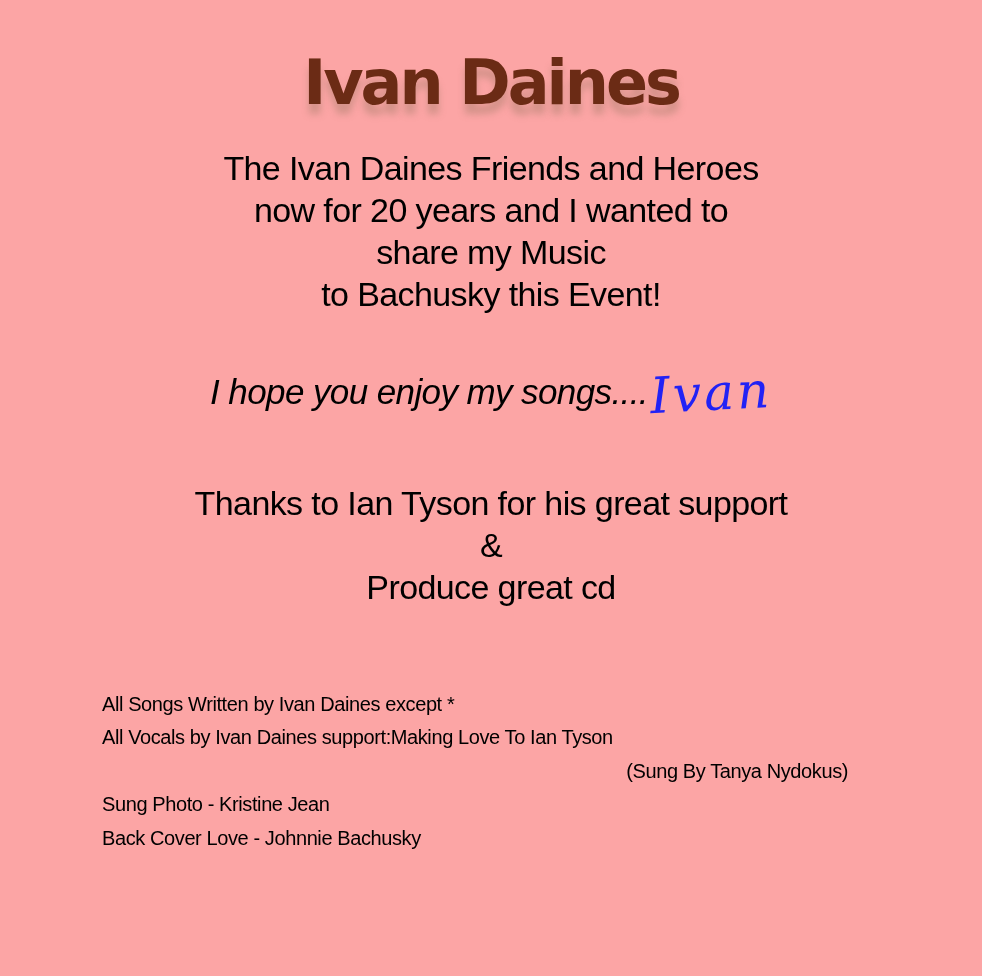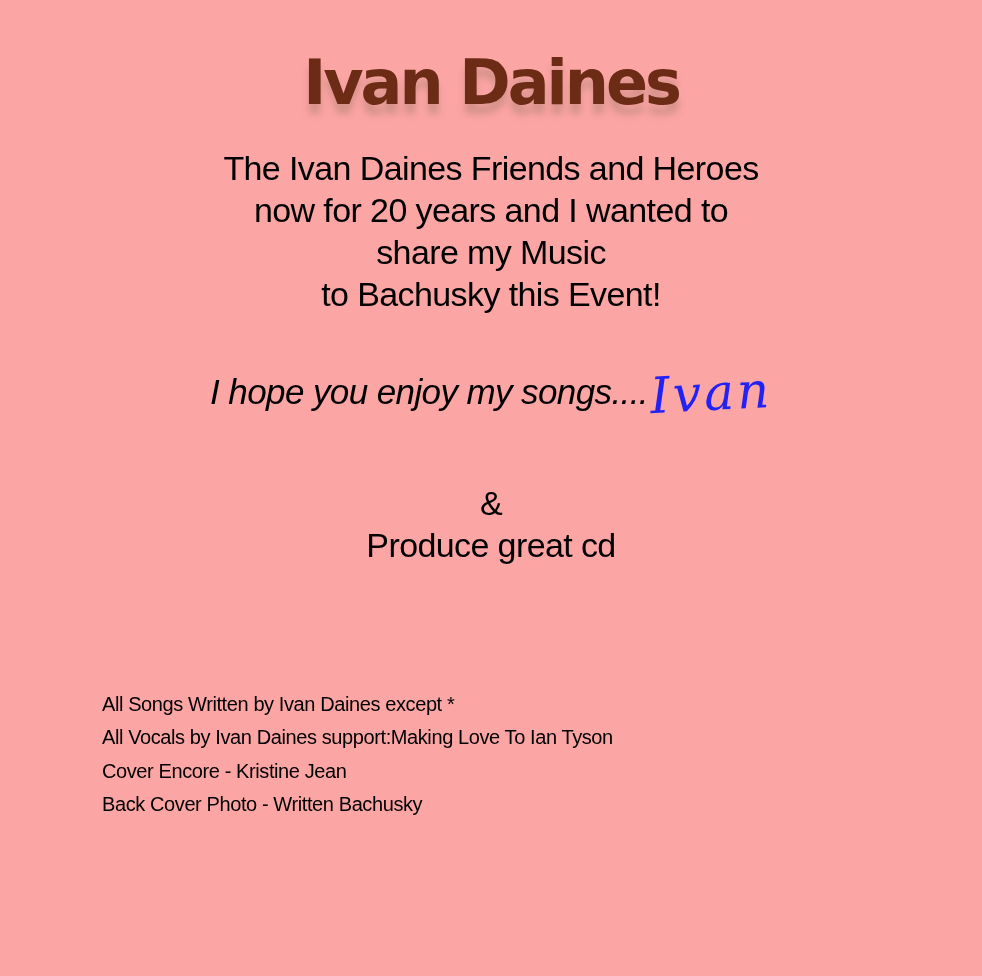--- a/index.html
+++ b/index.html
@@ -108,24 +108,26 @@
     <div class="line">share my Music</div>
     <div class="line">to Bachusky this Event!</div>
   </div>
 
   <div class="hope">
     <span class="hope-text">I hope you enjoy my songs....</span>
     <span class="signature">Ivan</span>
   </div>
 
   <div class="thanks">
+    <div class="line">Thanks to Ian Tyson for his great support</div>
     <div class="line">&amp;</div>
     <div class="line">Produce great cd</div>
   </div>
 
   <div class="credits">
     <div class="line">All Songs Written by Ivan Daines except *</div>
     <div class="line">All Vocals by Ivan Daines support:Making Love To Ian Tyson</div>
-    <div class="line">Cover Encore - Kristine Jean</div>
-    <div class="line">Back Cover Photo - Written Bachusky</div>
+    <div class="line right">(Sung By Tanya Nydokus)</div>
+    <div class="line">Sung Photo - Kristine Jean</div>
+    <div class="line">Back Cover Love - Johnnie Bachusky</div>
   </div>
 
 </div>
 
 </body></html>

